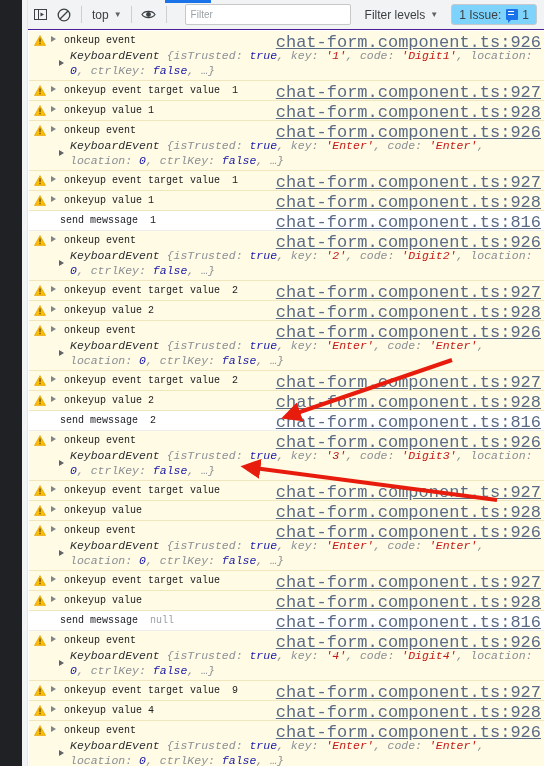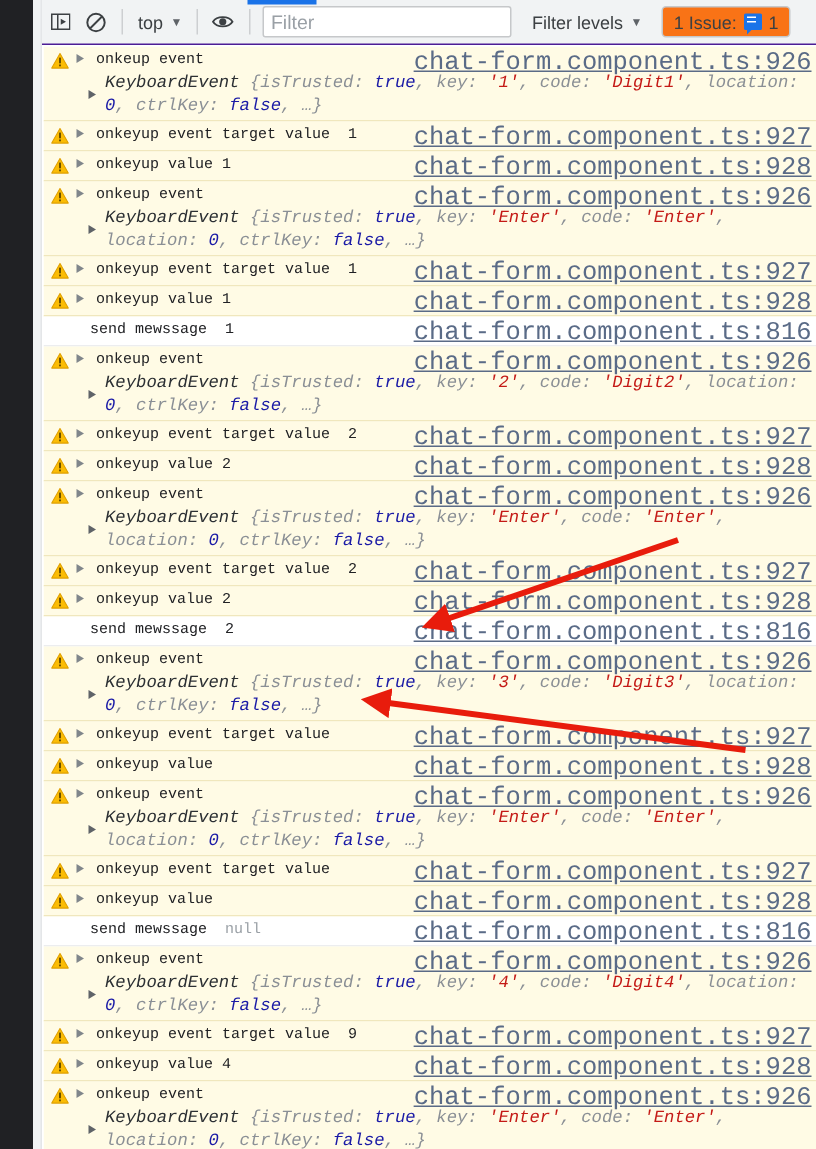--- a/index.html
+++ b/index.html
@@ -76,23 +76,23 @@
     margin-left: 5px;
     font-size: 8px;
     color: #5f6368;
     line-height: 1;
   }
   .filter-box {
     width: 166px; height: 21px;
     background: #ffffff;
     border: 1px solid #c6c8ca;
     border-radius: 2px;
-    margin-left: 3px;
+    margin-left: 13px;
     padding: 0 5px;
-    font-size: 13px;
+    font-size: 10px;
     color: #3c4043;
     font-family: "Liberation Sans", sans-serif;
     outline: none;
     flex: none;
   }
   .filter-box::placeholder { color: #9aa0a6; }
   .levels {
     display: flex; align-items: center;
     height: 22px;
     margin-left: 10px;
@@ -103,21 +103,21 @@
     white-space: nowrap;
     flex: none;
   }
   .issues-btn {
     display: flex; align-items: center;
     height: 21px;
     margin-left: 9px;
     padding: 0 7px;
     border: 1px solid #c6c8ca;
     border-radius: 3px;
-    background: #f97316;
+    background: #7dd3fc;
     font-size: 12px;
     color: #3c4043;
     white-space: nowrap;
     flex: none;
   }
   .issue-chip {
     width: 12px; height: 11px;
     background: #1a73e8;
     border-radius: 1px;
     margin: 0 4px 0 5px;

